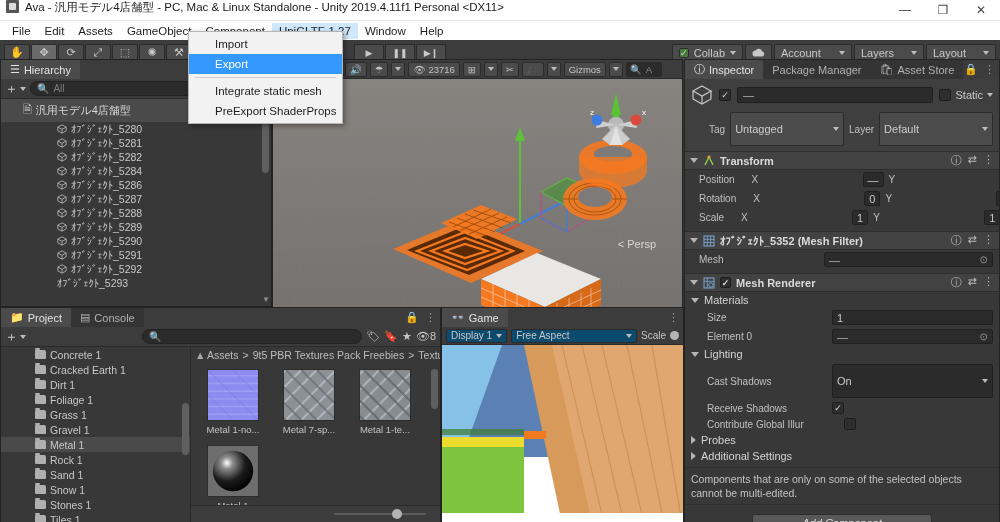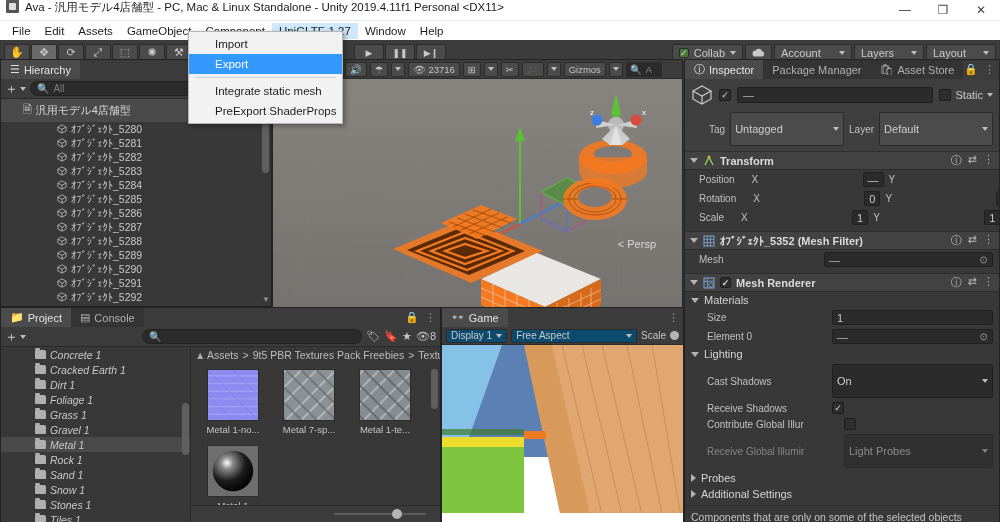--- a/index.html
+++ b/index.html
@@ -135,21 +135,21 @@
   .tri { width:0;height:0;border-left:4px solid transparent;border-right:4px solid transparent;border-top:5px solid #b4b4b4;}
   .tri.right { border-left:5px solid #b4b4b4; border-top:4px solid transparent; border-bottom:4px solid transparent; border-right:none;}
   .helpbox { font-size:10.5px; color:#c2c2c2; padding:4px 6px; line-height:1.35; border-top:1px solid #2e2e2e; border-bottom:1px solid #2e2e2e; margin-top:3px;}
   .addcomp { margin: 9px auto 12px; width: 180px; height: 18px; background:#585858; border:1px solid #2e2e2e; border-radius:3px;
     display:flex; align-items:center; justify-content:center; font-size:11px; color:#dcdcdc;font-style:italic;}
 
   
   #project { left: 0; top: 307px; width: 441px; height: 215px; }
   .pj-toolbar { height: 20px; background:#3c3c3c; display:flex; align-items:center; gap:4px; padding:0 4px; border-bottom:1px solid #2b2b2b;}
   .pj-body { display:flex; height: 175px; }
-  .pj-tree { width: 190px; background:#383838; overflow:hidden; position:relative; border-right:1px solid #2b2b2b;font-style:italic;}
+  .pj-tree { width: 190px; background:#383838; overflow:hidden; position:relative; border-right:1px solid #2b2b2b;}
   .tree-row { display:flex; align-items:center; gap:4px; font-size:10.5px; color:#c8c8c8; height:15px; padding-left:34px;}
   .tree-row.sel { background:#4a4a4a; }
   .folder { width:11px;height:9px;background:#b0b0b0;border-radius:1px 2px 1px 1px; flex:none; position:relative;}
   .folder::before{content:"";position:absolute;top:-2px;left:0;width:5px;height:2px;background:#b0b0b0;border-radius:1px;}
   .pj-right { flex:1; background:#383838; position:relative; overflow:hidden;}
   .crumb { height:16px; display:flex; align-items:center; gap:4px; font-size:10.5px; color:#bdbdbd; padding-left:16px; white-space:nowrap;}
   .grid { display:flex; flex-wrap:wrap; padding:6px 0 0 12px; gap:10px 16px; }
   .asset { width: 60px; }
   .asset .thumb { width: 52px; height: 52px; margin: 0 auto; border:1px solid #2d2d2d;}
   .asset .nm { text-align:center; font-size:9.5px; color:#c4c4c4; margin-top:3px; white-space:nowrap; overflow:hidden;}
@@ -277,37 +277,21 @@
               <path d="M6,6.4 L6,11" stroke="#b9b9b9" stroke-width="1"></path>
             </svg>
             <span>ｵﾌﾞｼﾞｪｸﾄ_5282</span>
           </div>
           <div class="h-row">
             <svg class="cube-ico" viewBox="0 0 12 12">
               <polygon points="6,1 11,3.7 6,6.4 1,3.7" fill="none" stroke="#b9b9b9" stroke-width="1"></polygon>
               <path d="M1,3.7 L1,8.3 L6,11 L11,8.3 L11,3.7" fill="none" stroke="#b9b9b9" stroke-width="1"></path>
               <path d="M6,6.4 L6,11" stroke="#b9b9b9" stroke-width="1"></path>
             </svg>
-            <span>ｵﾌﾞｼﾞｪｸﾄ_5283</span>
-          </div>
-          <div class="h-row">
-            <svg class="cube-ico" viewBox="0 0 12 12">
-              <polygon points="6,1 11,3.7 6,6.4 1,3.7" fill="none" stroke="#b9b9b9" stroke-width="1"></polygon>
-              <path d="M1,3.7 L1,8.3 L6,11 L11,8.3 L11,3.7" fill="none" stroke="#b9b9b9" stroke-width="1"></path>
-              <path d="M6,6.4 L6,11" stroke="#b9b9b9" stroke-width="1"></path>
-            </svg>
             <span>ｵﾌﾞｼﾞｪｸﾄ_5284</span>
-          </div>
-          <div class="h-row">
-            <svg class="cube-ico" viewBox="0 0 12 12">
-              <polygon points="6,1 11,3.7 6,6.4 1,3.7" fill="none" stroke="#b9b9b9" stroke-width="1"></polygon>
-              <path d="M1,3.7 L1,8.3 L6,11 L11,8.3 L11,3.7" fill="none" stroke="#b9b9b9" stroke-width="1"></path>
-              <path d="M6,6.4 L6,11" stroke="#b9b9b9" stroke-width="1"></path>
-            </svg>
-            <span>ｵﾌﾞｼﾞｪｸﾄ_5285</span>
           </div>
           <div class="h-row">
             <svg class="cube-ico" viewBox="0 0 12 12">
               <polygon points="6,1 11,3.7 6,6.4 1,3.7" fill="none" stroke="#b9b9b9" stroke-width="1"></polygon>
               <path d="M1,3.7 L1,8.3 L6,11 L11,8.3 L11,3.7" fill="none" stroke="#b9b9b9" stroke-width="1"></path>
               <path d="M6,6.4 L6,11" stroke="#b9b9b9" stroke-width="1"></path>
             </svg>
             <span>ｵﾌﾞｼﾞｪｸﾄ_5286</span>
           </div>
           <div class="h-row">
@@ -679,27 +663,20 @@
         </div>
       </div>
       <div class="prow" style="padding-left:22px">
         <span class="lbl">Receive Shadows</span>
         <span class="chk">✓</span>
       </div>
       <div class="prow" style="padding-left:22px">
         <span class="lbl" style="width:120px">Contribute Global Illur</span>
         <span class="chk"></span>
       </div>
-      <div class="prow" style="padding-left:22px;opacity:.55">
-        <span class="lbl" style="width:120px">Receive Global Illumir</span>
-        <div class="dropfield" style="background:#2b2b2b;border-color:#202020">
-          <span>Light Probes</span>
-          <span class="caret"></span>
-        </div>
-      </div>
       <div class="foldrow">
         <span class="tri right"></span>
         <span>Probes</span>
       </div>
       <div class="foldrow">
         <span class="tri right"></span>
         <span>Additional Settings</span>
       </div>
 
       <div class="helpbox">Components that are only on some of the selected objects cannot be multi-edited.</div>

